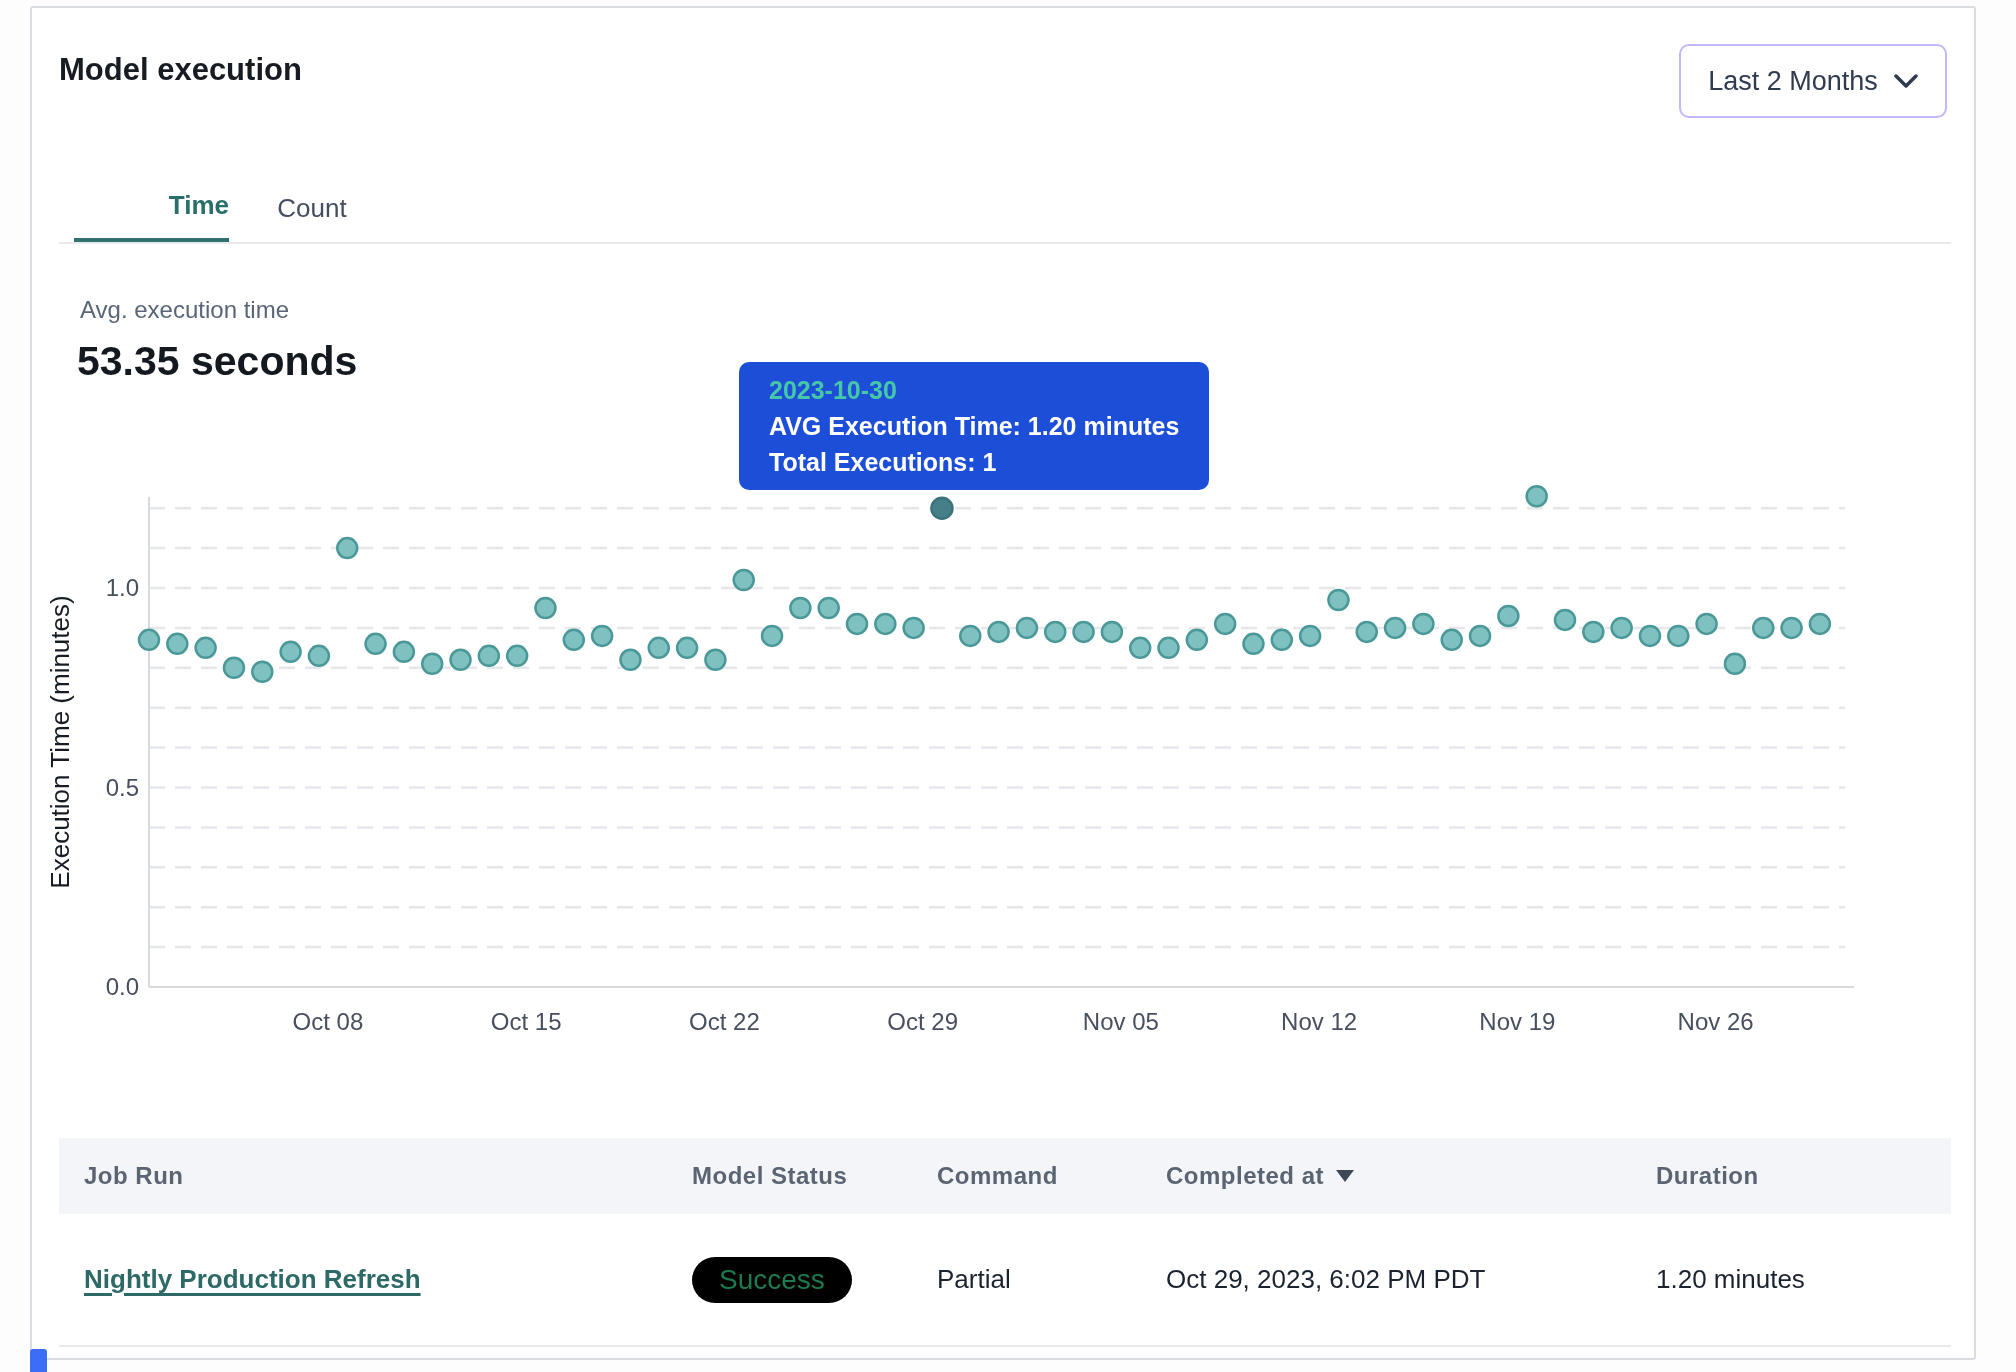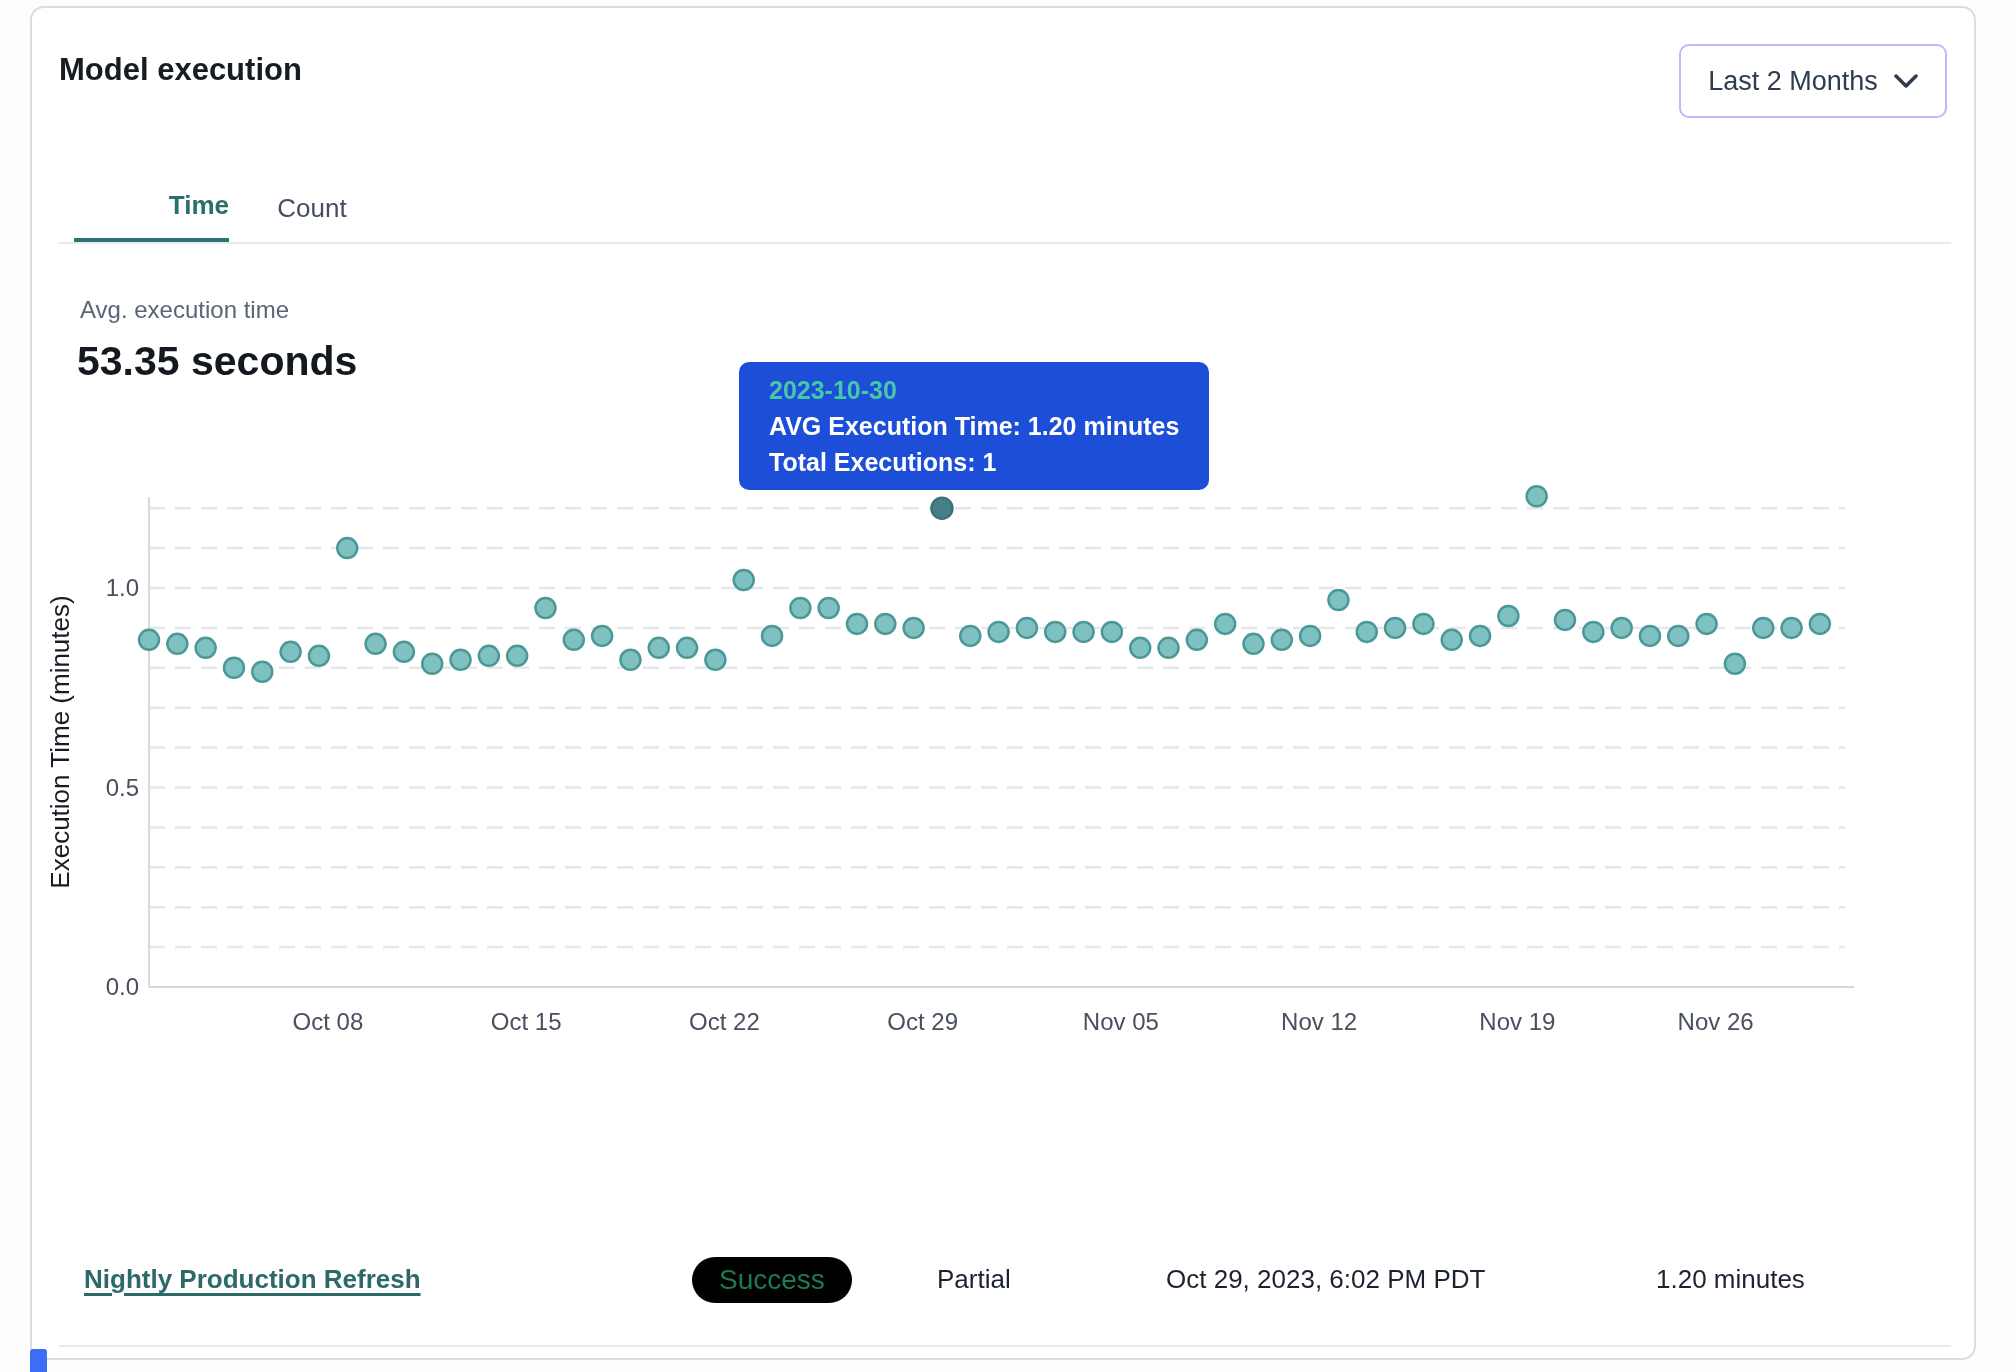--- a/index.html
+++ b/index.html
@@ -1,19 +1,19 @@
 <!DOCTYPE html>
 <html><head>
 <meta charset="utf-8">
 <style>
   * { margin:0; padding:0; box-sizing:border-box; }
   html,body { width:2016px; height:1372px; background:#fdfdfd; overflow:hidden;
     font-family:"Liberation Sans","DejaVu Sans",sans-serif; }
   .card { position:absolute; left:30px; top:6px; width:1946px; height:1354px;
-    background:#ffffff; border:2px solid #d9dce1; border-radius:14px; }
+    background:#ffffff; border:2px solid #d9dce1; border-radius:3px; }
   .page-title { position:absolute; left:27px; top:44px; font-size:31px; font-weight:600;
     color:#171c23; }
   .range-btn { position:absolute; left:1647px; top:36px; width:268px; height:74px;
     border:2px solid #c4b5fd; border-radius:10px; background:#fff; display:flex;
     align-items:center; justify-content:center; gap:16px; cursor:pointer; }
   .range-btn span { font-size:27px; color:#2f3b4e; }
   
   .tabs { position:absolute; left:42px; top:164px; display:flex; height:72px; }
   .tab { display:flex; align-items:center; justify-content:center; font-size:26px;
     cursor:pointer; height:100%; }
@@ -171,20 +171,38 @@
       <circle cx="1749.56" cy="175.89999999999998" r="10" fill="#7fc0c1" stroke="#4b9898" stroke-width="2.5"></circle>
       <circle cx="1777.88" cy="171.90999999999997" r="10" fill="#7fc0c1" stroke="#4b9898" stroke-width="2.5"></circle>
     </svg>
 
   <div class="tooltip">
     <div class="tt-date">2023-10-30</div>
     <div class="tt-line">AVG Execution Time: 1.20 minutes</div>
     <div class="tt-line">Total Executions: 1</div>
   </div>
 
+  <div class="tbl-header">
+    <div class="th">
+      <span>Job Run</span>
+    </div>
+    <div class="th">
+      <span>Model Status</span>
+    </div>
+    <div class="th">
+      <span>Command</span>
+    </div>
+    <div class="th">
+      <span>Completed at</span>
+      <span class="sort-caret"></span>
+    </div>
+    <div class="th">
+      <span>Duration</span>
+    </div>
+  </div>
 
   <div class="tbl-row">
     <div class="td">
       <span class="job-link">Nightly Production Refresh</span>
     </div>
     <div class="td">
       <span class="status-pill">Success</span>
     </div>
     <div class="td">Partial</div>
     <div class="td">Oct 29, 2023, 6:02 PM PDT</div>

